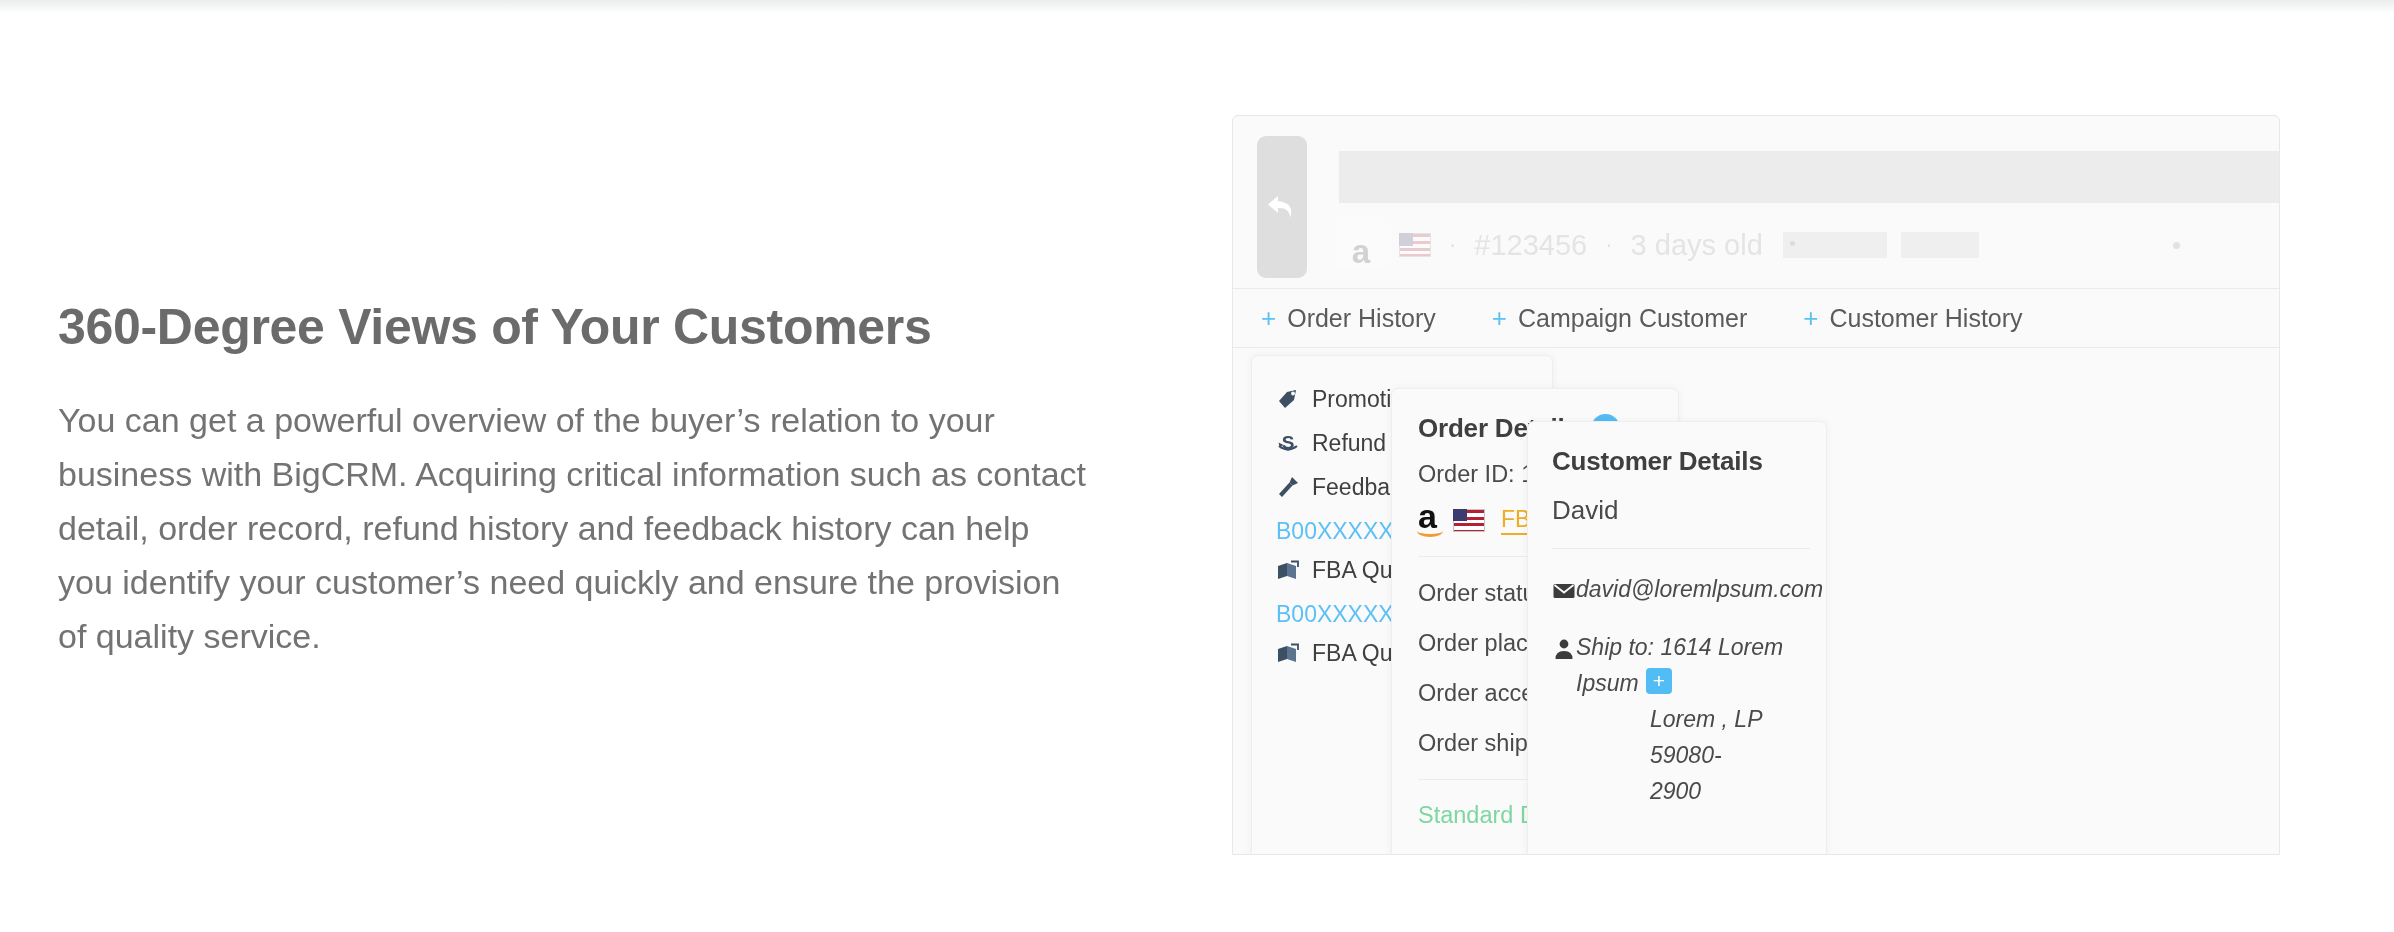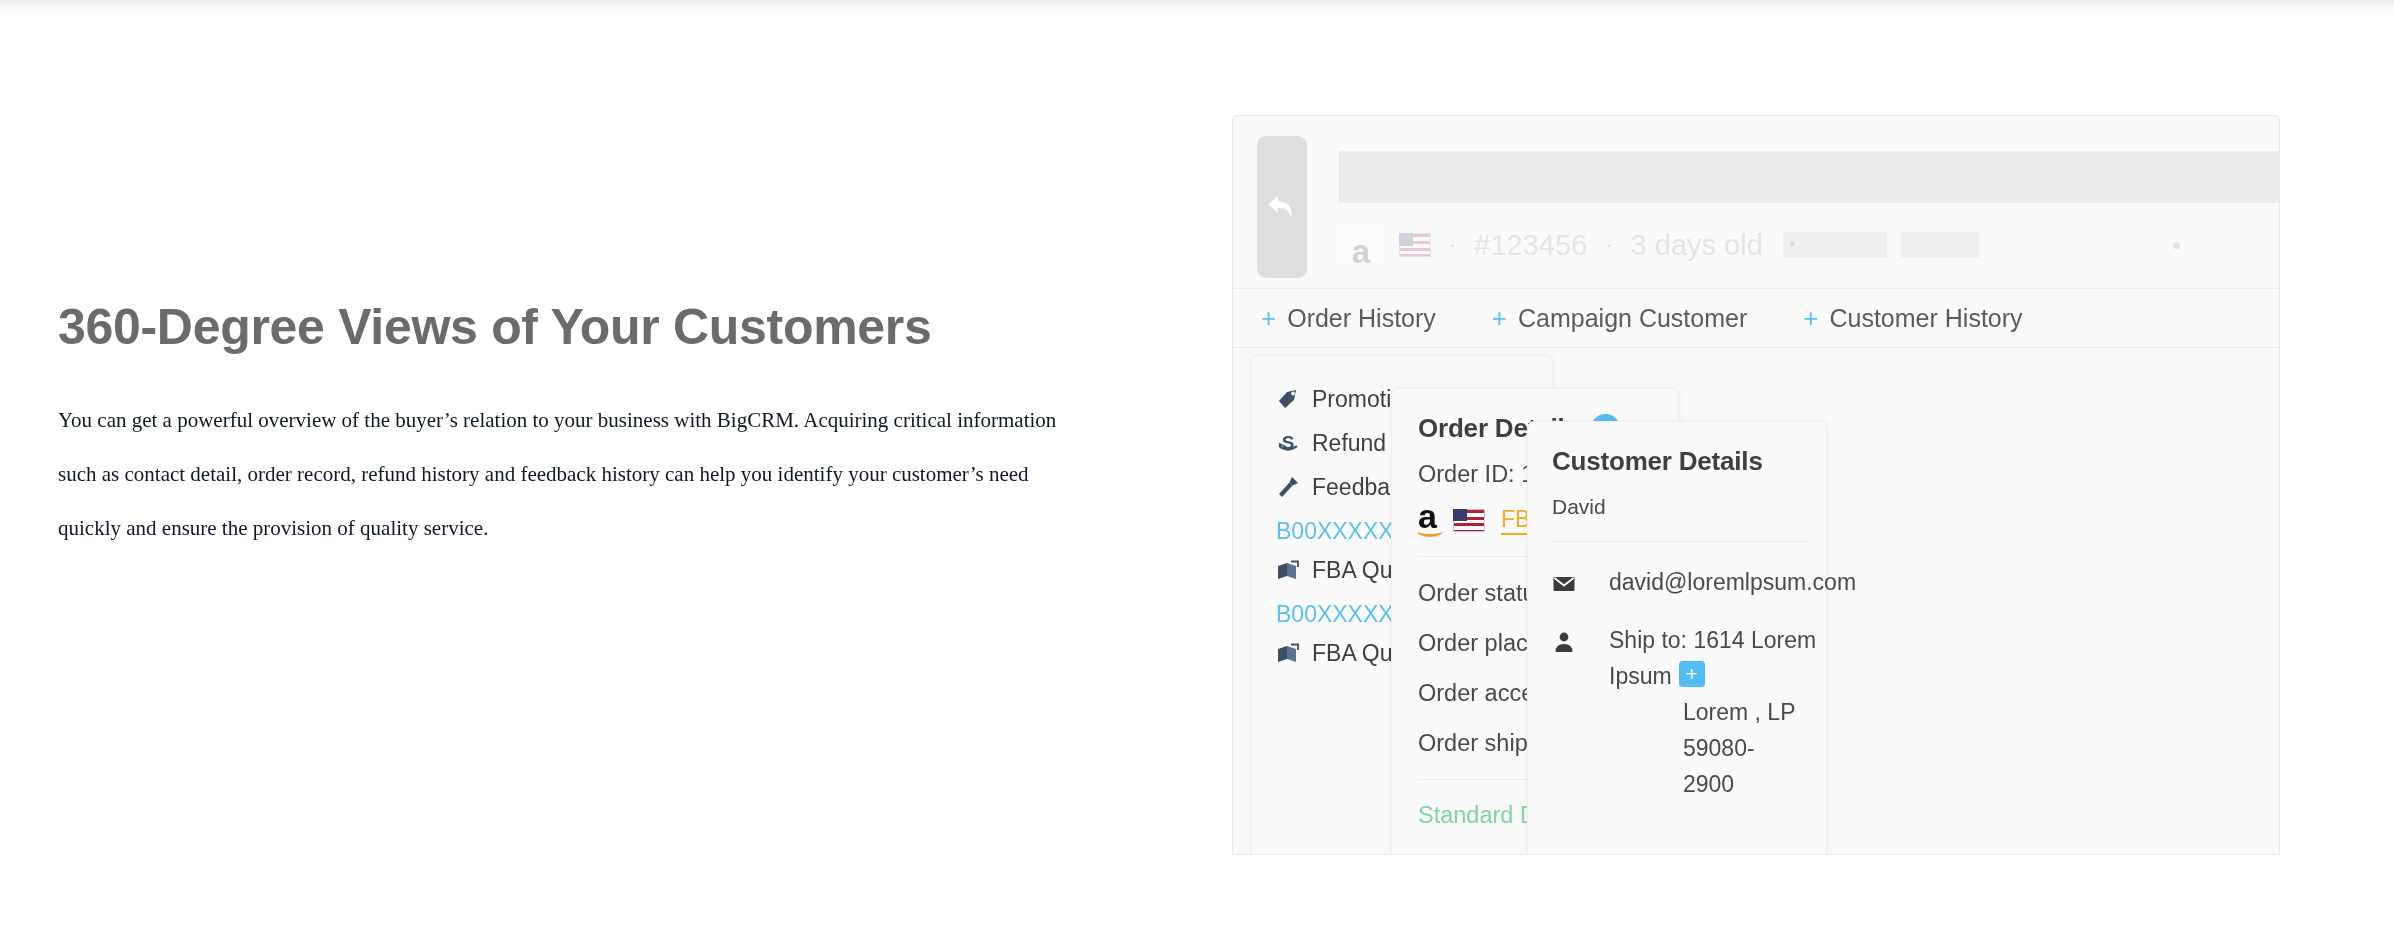--- a/index.html
+++ b/index.html
@@ -19,23 +19,23 @@
 
   
   .left-col { position: absolute; left: 58px; top: 300px; width: 1090px; }
   .headline {
     font-size: 50px; font-weight: bold; color: #6b6b6b;
     letter-spacing: -0.3px; line-height: 1.1;
     font-family: "Liberation Sans", sans-serif;
   }
   .body-copy {
     margin-top: 38px;
-    font-size: 21px; line-height: 54px; color: #0f172a;
+    font-size: 34px; line-height: 54px; color: #737373;
     max-width: 1030px;
-    font-family: Liberation Serif, serif;
+    font-family: Liberation Sans, sans-serif;
   }
 
   
   .panel {
     position: absolute; left: 1232px; top: 115px;
     width: 1048px; height: 740px;
     background: #fafafa;
     border: 1px solid #e8e8e8;
     border-top-left-radius: 6px; border-top-right-radius: 6px;
     overflow: hidden;
@@ -178,25 +178,25 @@
   }
   .delivery {
     font-size: 23.5px; color: #7ed6a0; margin-top: 22px;
     font-family: "Liberation Sans", sans-serif;
   }
 
   
   .card-customer { left: 294px; top: 73px; width: 300px; height: 436px; }
   .card-customer-inner { padding: 24px 0 0 24px; }
   .cust-name {
-    margin-top: 18px; font-size: 21px; color: #4a4a4a;
+    margin-top: 18px; font-size: 26px; color: #4a4a4a;
     font-family: "Liberation Sans", sans-serif;
   }
   .cust-hr { height: 1px; background: #ebebeb; margin: 22px 16px 0 0; }
-  .cust-row { display: flex; gap: 33px; margin-top: 22px; }
+  .cust-row { display: flex; gap: 0; margin-top: 22px; font-style: italic; }
   .cust-row .ico { margin-top: 4px; }
   .cust-text {
     font-size: 23px; color: #4a4a4a; line-height: 36px;
     font-family: "Liberation Sans", sans-serif;
   }
   .plus-chip {
     display: inline-flex; align-items: center; justify-content: center;
     width: 26px; height: 26px; background: #52bdf4; color: #fff;
     border-radius: 4px; font-size: 21px; line-height: 1;
     vertical-align: 3px; margin-left: 7px; cursor: pointer;

